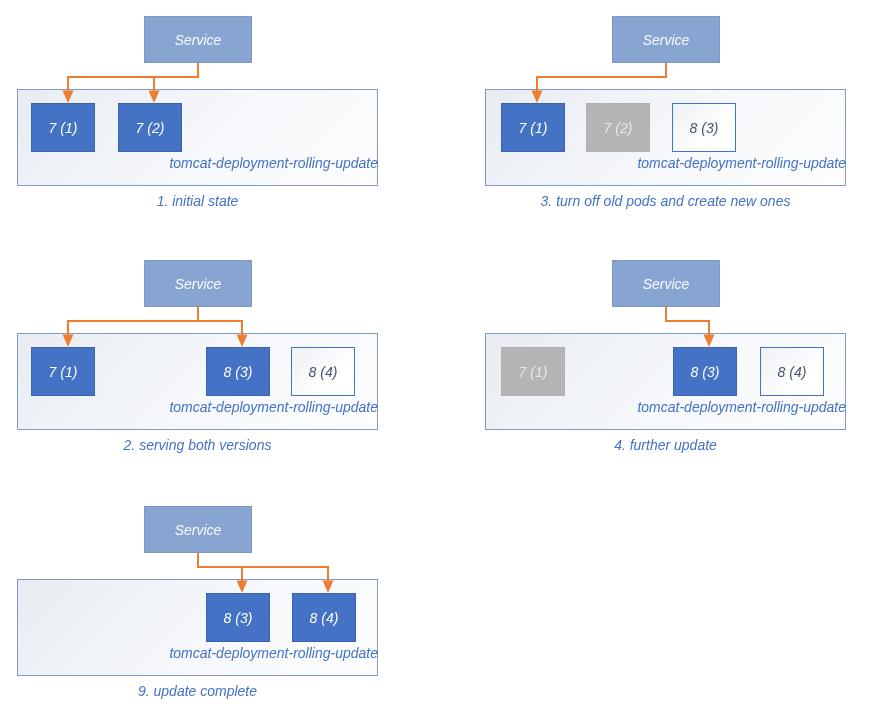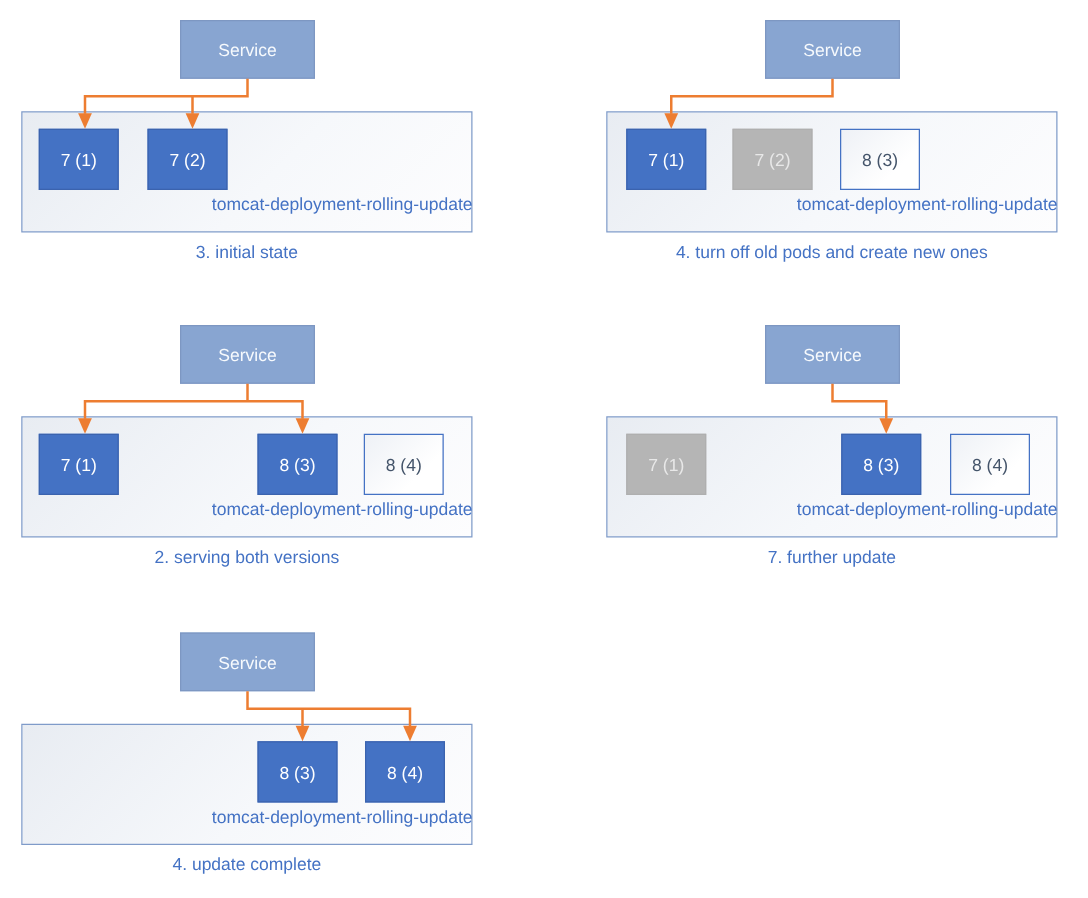--- a/index.html
+++ b/index.html
@@ -1,18 +1,18 @@
 <!DOCTYPE html>
 <html style="--pod-active: #4472C4; --pod-active-border: #3B63AE; --pod-inactive: #B5B5B5; --pod-inactive-border: #AFAFAF; --pod-new-text: #44546A; --service-fill: #88A5D1; --service-border: #7D97C2; --container-border: #7F9BC9; --arrow: #ED7D31; --label-text: #4472C4; --caption-text: #4472C4;"><head>
 <meta charset="utf-8">
 <style>
   html,body { margin:0; padding:0; background:#ffffff; }
   body { font-family:"Liberation Sans", sans-serif; }
   .canvas { position:relative; width:870px; height:718px; background:#ffffff; overflow:hidden; }
-  .panel { position:absolute; width:402px; height:232px; }
+  .panel { position:absolute; width:402px; height:232px;font-style:italic; }
   .service {
     position:absolute; left:144px; top:16px; width:108px; height:47px;
     box-sizing:border-box;
     background:var(--service-fill);
     border:1px solid var(--service-border);
     color:#f7fafd; font-size:14px;
     display:flex; align-items:center; justify-content:center;
   }
   .conn { position:absolute; left:0; top:0; pointer-events:none; z-index:3; }
   .conn path { stroke:var(--arrow); stroke-width:2; fill:none; }
@@ -66,35 +66,35 @@
     <svg class="conn" width="402" height="232" viewBox="0 0 402 232">
       <path d="M198 63 V77 H68 V91"></path>
       <path d="M154 77 V91"></path>
       <polygon points="62.5,90.5 73.5,90.5 68,103"></polygon>
       <polygon points="148.5,90.5 159.5,90.5 154,103"></polygon>
     </svg>
     <div class="deploy"></div>
     <div class="pod" style="left:31px;" data-state="active">7 (1)</div>
     <div class="pod" style="left:118px;" data-state="active">7 (2)</div>
     <div class="deploy-label">tomcat-deployment-rolling-update</div>
-    <div class="caption">3. initial state</div>
+    <div class="caption">1. initial state</div>
   </div>
 
   <div class="panel" style="left:468px;top:0px;">
     <div class="service">Service</div>
     <svg class="conn" width="402" height="232" viewBox="0 0 402 232">
       <path d="M198 63 V77 H69 V91"></path>
       <polygon points="63.5,90.5 74.5,90.5 69,103"></polygon>
     </svg>
     <div class="deploy"></div>
     <div class="pod" style="left:33px;" data-state="active">7 (1)</div>
     <div class="pod" style="left:118px;" data-state="terminated">7 (2)</div>
     <div class="pod" style="left:204px;" data-state="new">8 (3)</div>
     <div class="deploy-label">tomcat-deployment-rolling-update</div>
-    <div class="caption">4. turn off old pods and create new ones</div>
+    <div class="caption">3. turn off old pods and create new ones</div>
   </div>
 
   <div class="panel" style="left:0px;top:244px;">
     <div class="service">Service</div>
     <svg class="conn" width="402" height="232" viewBox="0 0 402 232">
       <path d="M198 63 V77"></path>
       <path d="M68 91 V77 H242 V91"></path>
       <polygon points="62.5,90.5 73.5,90.5 68,103"></polygon>
       <polygon points="236.5,90.5 247.5,90.5 242,103"></polygon>
     </svg>
@@ -110,31 +110,31 @@
     <div class="service">Service</div>
     <svg class="conn" width="402" height="232" viewBox="0 0 402 232">
       <path d="M198 63 V77 H241 V91"></path>
       <polygon points="235.5,90.5 246.5,90.5 241,103"></polygon>
     </svg>
     <div class="deploy"></div>
     <div class="pod" style="left:33px;" data-state="terminated">7 (1)</div>
     <div class="pod" style="left:205px;" data-state="active">8 (3)</div>
     <div class="pod" style="left:292px;" data-state="new">8 (4)</div>
     <div class="deploy-label">tomcat-deployment-rolling-update</div>
-    <div class="caption">7. further update</div>
+    <div class="caption">4. further update</div>
   </div>
 
   <div class="panel" style="left:0px;top:490px;">
     <div class="service">Service</div>
     <svg class="conn" width="402" height="232" viewBox="0 0 402 232">
       <path d="M198 63 V77 H328 V91"></path>
       <path d="M242 77 V91"></path>
       <polygon points="236.5,90.5 247.5,90.5 242,103"></polygon>
       <polygon points="322.5,90.5 333.5,90.5 328,103"></polygon>
     </svg>
     <div class="deploy"></div>
     <div class="pod" style="left:206px;" data-state="active">8 (3)</div>
     <div class="pod" style="left:292px;" data-state="active">8 (4)</div>
     <div class="deploy-label">tomcat-deployment-rolling-update</div>
-    <div class="caption">4. update complete</div>
+    <div class="caption">9. update complete</div>
   </div>
 
 </div>
 
 </body></html>

